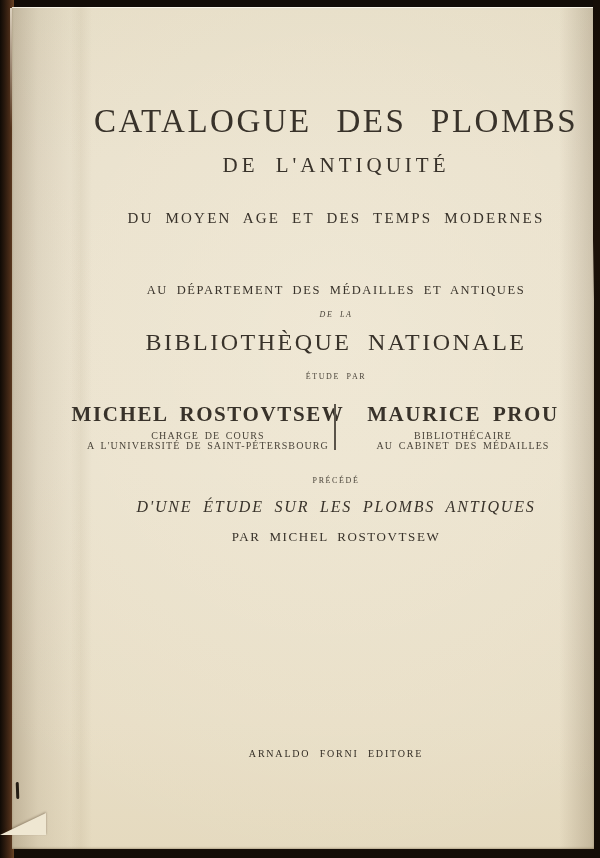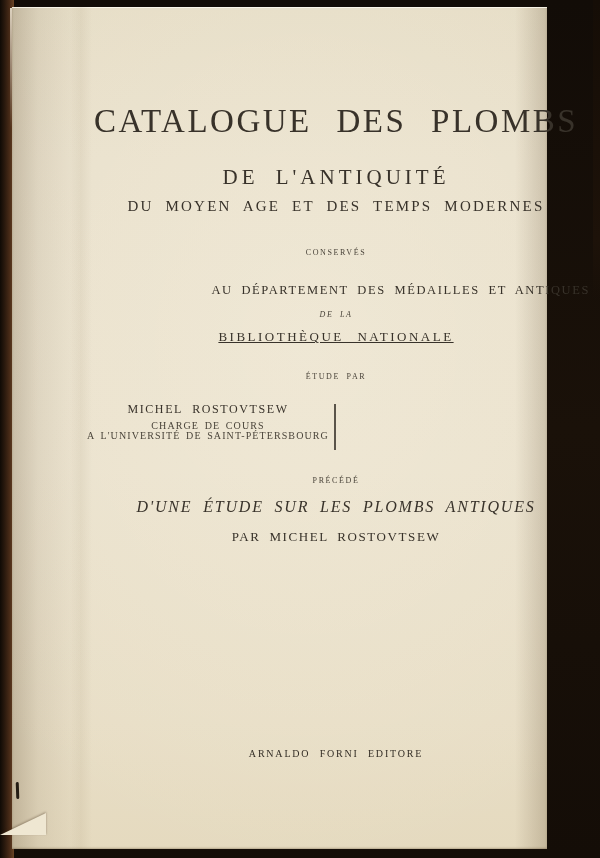--- a/index.html
+++ b/index.html
@@ -14,21 +14,21 @@
   .binding{
     position:absolute;left:0;top:0;width:14px;height:858px;
     background:linear-gradient(90deg,#0f0a05 0%,#2b1a0e 35%,#4a2c18 70%,#6b4526 100%);
   }
   .binding-highlight{
     position:absolute;left:10px;top:8px;width:4px;height:120px;
     background:linear-gradient(180deg,rgba(245,238,220,.85),rgba(245,238,220,0));
   }
   
   .page{
-    position:absolute;left:12px;top:7px;width:535px;height:842px;
+    position:absolute;left:12px;top:7px;width:582px;height:842px;
     background:
       radial-gradient(ellipse 120% 90% at 55% 40%, rgba(255,252,240,.25), rgba(0,0,0,0) 70%),
       linear-gradient(90deg, rgba(96,76,48,.28) 0px, rgba(96,76,48,.10) 26px, rgba(96,76,48,0) 70px),
       linear-gradient(90deg, rgba(0,0,0,0) 94%, rgba(96,76,48,.25) 100%),
       linear-gradient(180deg, #e6ddc6 0%, #e9e0cb 18%, #eae1cc 55%, #e8dec6 85%, #e5dabf 100%);
     box-shadow:inset 0 1px 0 rgba(255,252,242,.8), inset 0 -1px 2px rgba(90,70,40,.35);
   }
   
   .crease{
     position:absolute;left:58px;top:0;width:22px;height:842px;
@@ -52,35 +52,35 @@
     position:absolute;right:0;top:0;width:7px;height:300px;
     background:linear-gradient(180deg,#150d06 0%,#1d1209 80%,rgba(29,18,9,0) 100%);
   }
   .content{
     position:absolute;left:70px;top:0;width:508px;height:842px;
     --ink:#38322a;
   }
   .line{position:absolute;left:0;right:0;text-align:center;color:var(--ink);white-space:nowrap;}
 
   .t-main   {top:96px; font-size:33px;letter-spacing:2.5px;word-spacing:14px;font-weight:500;}
-  .t-sub1   {top:158px;font-size:21px;letter-spacing:4px;word-spacing:8px;}
-  .t-sub2   {top:191px;font-size:15px;letter-spacing:2.2px;word-spacing:6px;}
+  .t-sub1   {top:146px;font-size:21px;letter-spacing:4px;word-spacing:8px;}
+  .t-sub2   {top:203px;font-size:15px;letter-spacing:2.2px;word-spacing:6px;}
   .t-tiny   {font-size:8px;letter-spacing:1.6px;word-spacing:3px;color:#4a443a;}
   .t-cons   {top:241px;}
-  .t-dept   {top:276px;font-size:12.5px;letter-spacing:1.6px;word-spacing:4px;text-align:right;}
+  .t-dept   {top:276px;font-size:12.5px;letter-spacing:1.6px;word-spacing:4px;}
   .t-dela   {top:303px;font-style:italic;}
-  .t-bibl   {top:322px;font-size:13px;letter-spacing:2.5px;word-spacing:8px;text-decoration:underline;}
+  .t-bibl   {top:322px;font-size:24px;letter-spacing:2.5px;word-spacing:8px;}
   .t-redi   {top:365px;}
 
   .authors{
     position:absolute;top:395px;left:0;right:0;height:56px;
     display:grid;grid-template-columns:252px 2px 254px;
   }
   .author{display:flex;flex-direction:column;align-items:center;color:var(--ink);}
-  .author .name{font-size:12px;letter-spacing:1.6px;word-spacing:5px;white-space:nowrap;}
+  .author .name{font-size:21px;letter-spacing:1.6px;word-spacing:5px;white-space:nowrap;font-weight:bold;}
   .author .role{font-size:10px;letter-spacing:1.1px;word-spacing:2px;margin-top:4px;line-height:9px;color:#4a443a;white-space:nowrap;}
   .author .role + .role{margin-top:1px;}
   .divider{width:1.5px;height:46px;background:#5a544a;margin-top:2px;justify-self:center;}
 
   .t-prec   {top:469px;}
   .t-etude  {top:491px;font-size:16px;font-style:italic;letter-spacing:1.8px;word-spacing:5px;font-weight:500;}
   .t-par    {top:522px;font-size:13px;letter-spacing:1.6px;word-spacing:4px;}
   .t-publ   {top:741px;font-size:10px;letter-spacing:1.8px;word-spacing:5px;color:#332d25;}
 </style>
 </head>
@@ -91,33 +91,37 @@
   <div class="binding-highlight"></div>
 
   <div class="page">
     <div class="crease"></div>
     <div class="ink-mark"></div>
 
     <div class="content">
       <div class="line t-main">CATALOGUE DES PLOMBS</div>
       <div class="line t-sub1">DE L'ANTIQUITÉ</div>
       <div class="line t-sub2">DU MOYEN AGE ET DES TEMPS MODERNES</div>
-      <div class="line t-tiny t-cons">CONSERVÉS</div>
       <div class="line t-dept">AU DÉPARTEMENT DES MÉDAILLES ET ANTIQUES</div>
       <div class="line t-tiny t-dela">DE LA</div>
       <div class="line t-bibl">BIBLIOTHÈQUE NATIONALE</div>
       <div class="line t-tiny t-redi">ÉTUDE PAR</div>
 
       <div class="authors">
         <div class="author">
           <div class="name">MICHEL ROSTOVTSEW</div>
           <div class="role">CHARGE DE COURS</div>
           <div class="role">A L'UNIVERSITÉ DE SAINT-PÉTERSBOURG</div>
         </div>
         <div class="divider"></div>
+        <div class="author">
+          <div class="name">MAURICE PROU</div>
+          <div class="role">BIBLIOTHÉCAIRE</div>
+          <div class="role">AU CABINET DES MÉDAILLES</div>
+        </div>
       </div>
 
       <div class="line t-tiny t-prec">PRÉCÉDÉ</div>
       <div class="line t-par">PAR MICHEL ROSTOVTSEW</div>
       <div class="line t-etude">D'UNE ÉTUDE SUR LES PLOMBS ANTIQUES</div>
       <div class="line t-publ">ARNALDO FORNI EDITORE</div>
     </div>
 
     <div class="corner-fold"></div>
   </div>

